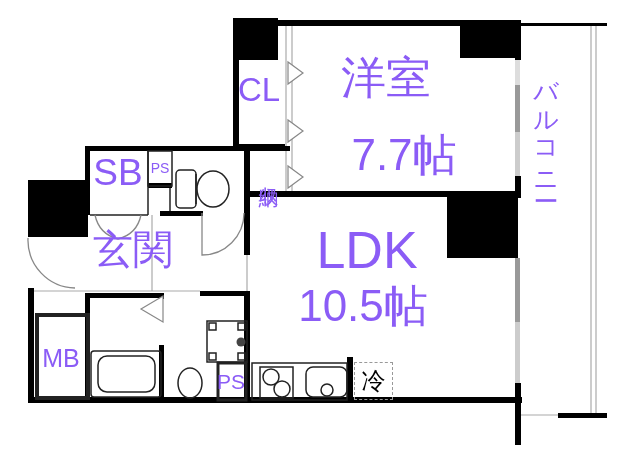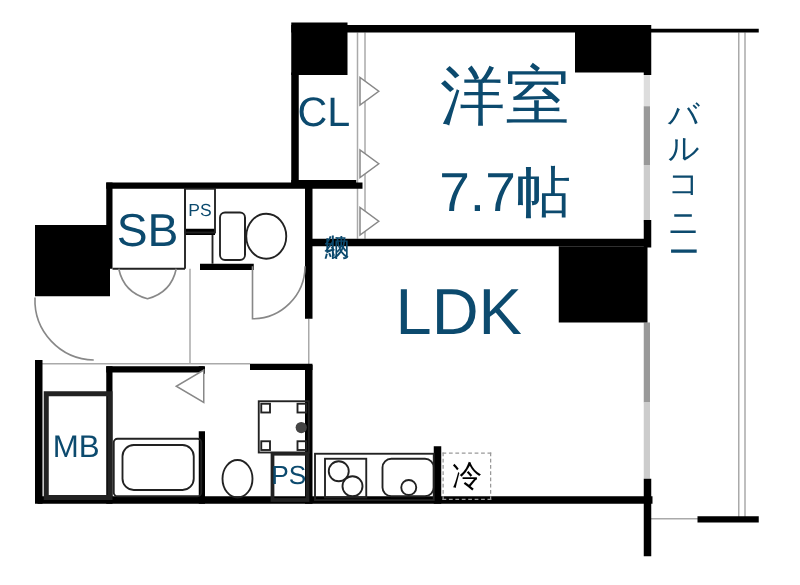--- a/index.html
+++ b/index.html
@@ -1,19 +1,19 @@
 <!DOCTYPE html>
 <html><head>
 <meta charset="utf-8">
 <style>
   html,body{margin:0;padding:0;background:#fff;}
   .plan{position:relative;width:640px;height:468px;background:#fff;overflow:hidden;
         font-family:"Liberation Sans",sans-serif;}
   .plan svg{position:absolute;left:0;top:0;}
-  .lbl{position:absolute;transform:translate(-50%,-50%);color:#0c4a6e;white-space:nowrap;
+  .lbl{position:absolute;transform:translate(-50%,-50%);color:#8b5cf6;white-space:nowrap;
        line-height:1;font-family:"Liberation Sans",sans-serif;}
   .vert{writing-mode:vertical-rl;}
   .dashedbox{position:absolute;border:1px dashed #999;display:flex;align-items:center;
        justify-content:center;}
 </style>
 </head>
 <body>
 
 <div class="plan">
 
@@ -119,33 +119,35 @@
     </g>
 
     <g fill="#ffffff" stroke="#888" stroke-width="1.2">
       <polygon points="288,62 288,84 303,73"></polygon>
       <polygon points="288,120 288,142 303,131"></polygon>
       <polygon points="288,166 288,188 303,177"></polygon>
       <polygon points="163,296 163,322 141,309"></polygon>
     </g>
   </svg>
 
-  <div class="lbl" style="left:404px;top:77px;font-size:52px;">洋室</div>
+  <div class="lbl" style="left:386px;top:77px;font-size:45px;">洋室</div>
   <div class="lbl" style="left:404px;top:131px;font-size:44px;margin-top:24px;">7.7帖</div>
 
   <div class="lbl" style="left:367px;top:250px;font-size:52px;">LDK</div>
+  <div class="lbl" style="left:363px;top:306px;font-size:44px;">10.5帖</div>
 
   <div class="lbl vert" style="left:546px;top:127px;font-size:25px;letter-spacing:3px;">バルコニー</div>
 
+  <div class="lbl" style="left:133px;top:249px;font-size:40px;">玄関</div>
 
   <div class="lbl" style="left:259px;top:89px;font-size:33px;">CL</div>
 
   <div class="lbl vert" style="left:269px;top:172px;font-size:20px;letter-spacing:1px;">収納</div>
 
-  <div class="lbl" style="left:118px;top:184px;font-size:37px;">SB</div>
+  <div class="lbl" style="left:118px;top:172px;font-size:37px;">SB</div>
 
   <div class="lbl" style="left:61px;top:358px;font-size:25px;">MB</div>
 
   <div class="lbl" style="left:160px;top:168px;font-size:14px;">PS</div>
 
   <div class="lbl" style="left:231px;top:381px;font-size:21px;">PS</div>
 
   <div class="dashedbox" style="left:354px;top:362px;width:37px;height:36px;">
     <span style="font-size:24px;font-family:'Liberation Sans',sans-serif;">冷</span>
   </div>

